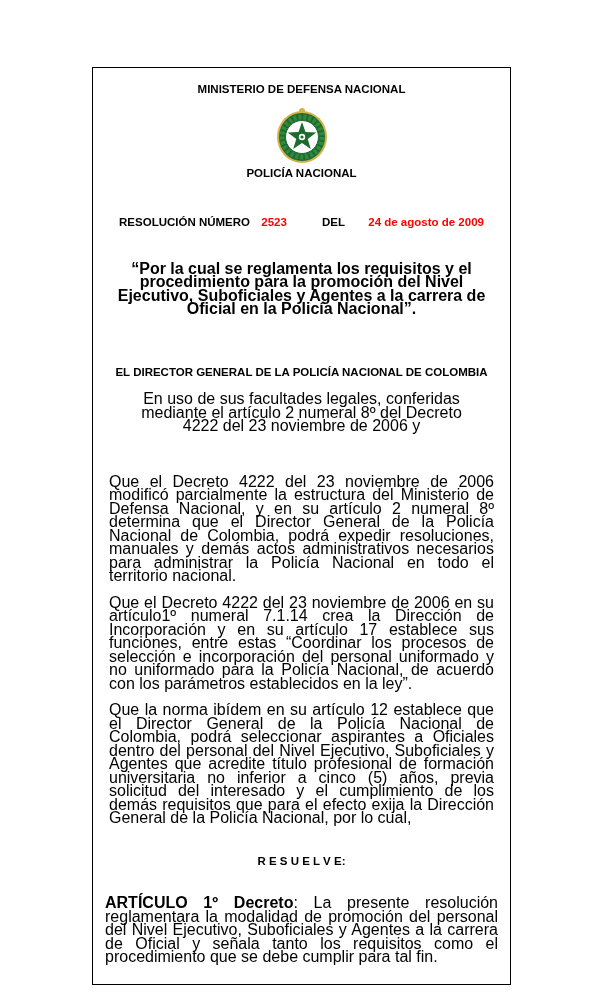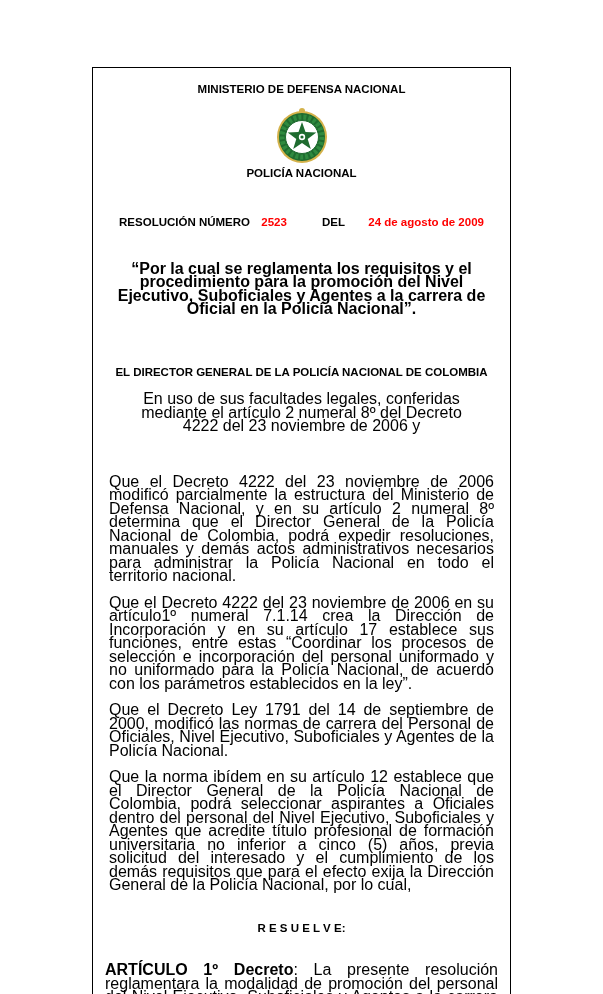--- a/index.html
+++ b/index.html
@@ -87,21 +87,20 @@
   <p class="b c subject">“Por la cual se reglamenta los requisitos y el procedimiento para la promoción del Nivel Ejecutivo, Suboficiales y Agentes  a la carrera de Oficial en la Policía Nacional”.</p>
 
   <div class="h b c director">EL DIRECTOR GENERAL DE LA POLICÍA NACIONAL DE COLOMBIA</div>
 
   <p class="c faculties">En uso de sus facultades legales, conferidas mediante el  artículo 2 numeral 8º del Decreto 4222 del 23 noviembre de 2006 y</p>
 
 
   <div class="paras">
     <p class="j">Que el Decreto 4222 del 23 noviembre de 2006 modificó parcialmente la estructura del Ministerio de Defensa Nacional, y en su artículo 2 numeral 8º determina que el Director General de la Policía Nacional de Colombia, podrá expedir resoluciones, manuales y demás actos administrativos necesarios para administrar la Policía Nacional en todo el territorio nacional.</p>
     <p class="j">Que el Decreto 4222 del 23 noviembre de 2006 en su artículo1º numeral 7.1.14 crea la Dirección de Incorporación y en su artículo 17 establece sus funciones, entre estas “Coordinar los procesos de selección e incorporación del personal uniformado y no uniformado para la Policía Nacional, de acuerdo con los parámetros establecidos en la ley”.</p>
-    <p class="j">Que el Decreto Ley 1791 del 14 de septiembre de 2000, modificó las normas de carrera del Personal de Oficiales, Nivel Ejecutivo, Suboficiales y Agentes de la Policía Nacional.</p>
     <p class="j">Que la norma ibídem en su  artículo 12 establece que el Director General de la Policía Nacional de Colombia, podrá seleccionar aspirantes a Oficiales dentro del personal del Nivel Ejecutivo, Suboficiales y Agentes que acredite título profesional de formación universitaria no inferior a  cinco (5) años, previa solicitud del interesado y el cumplimiento de los demás requisitos que para el efecto exija la Dirección General de la Policía Nacional, por lo cual,</p>
   </div>
 
   <div class="h b c resuelve">R E S U E L V E:</div>
 
   <p class="j article">
     <span class="b">ARTÍCULO 1º Decreto</span><span>: La   presente resolución reglamentara la modalidad de promoción  del personal del Nivel Ejecutivo, Suboficiales y Agentes a la carrera de Oficial y señala tanto los requisitos como el procedimiento que se debe cumplir para tal fin.</span>
   </p>
 
 </div>

